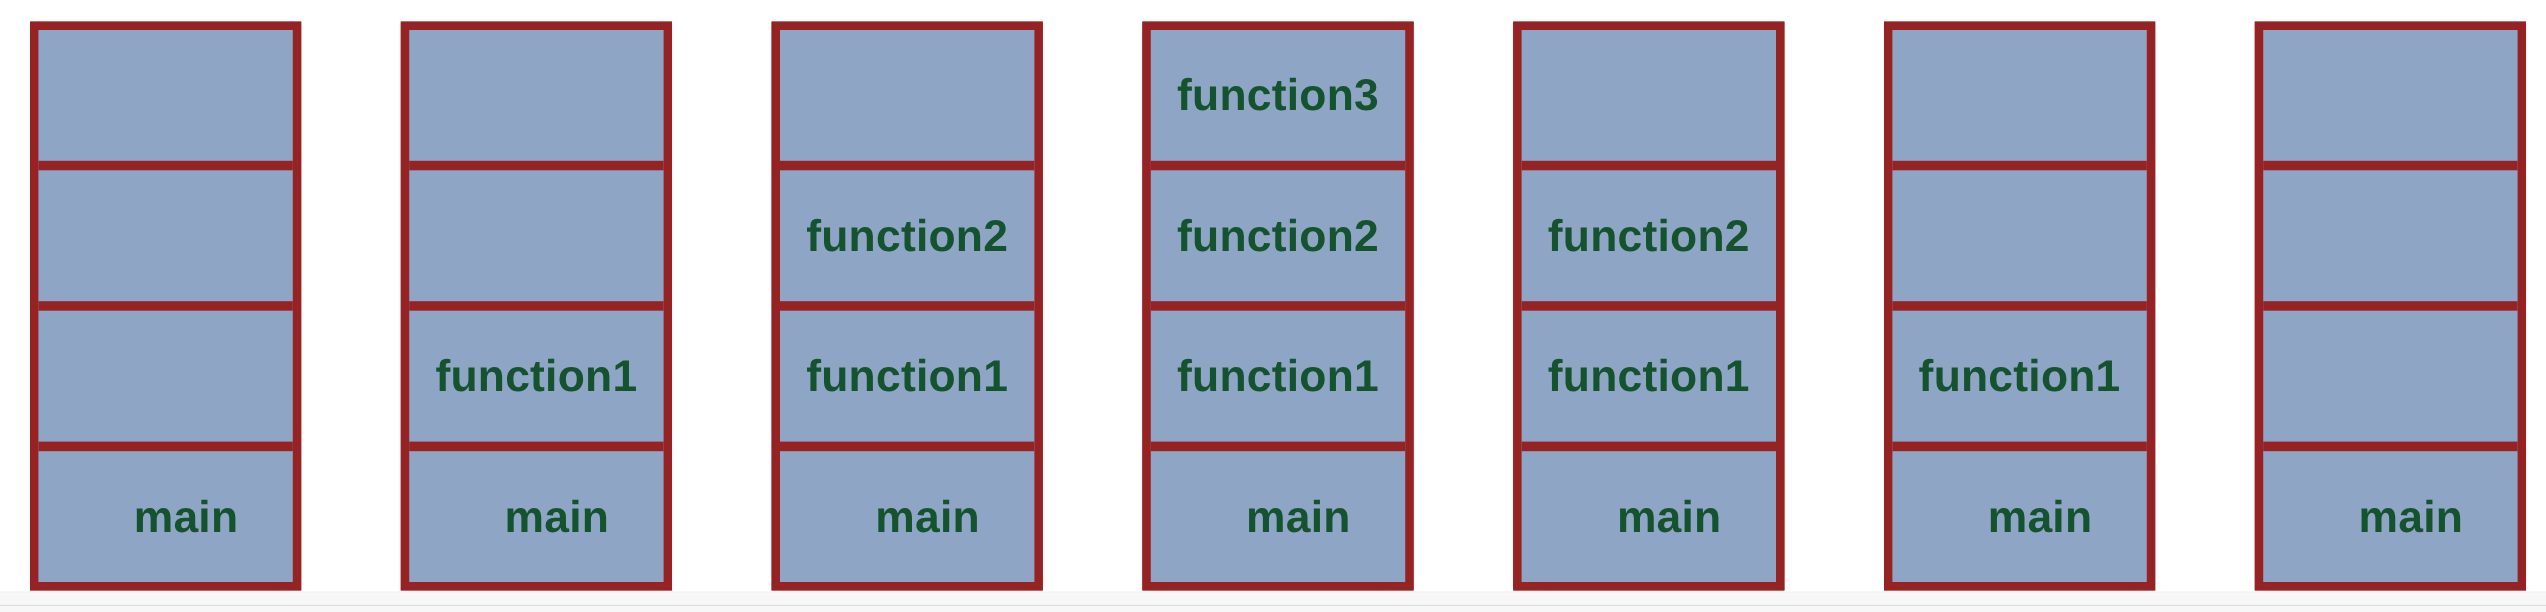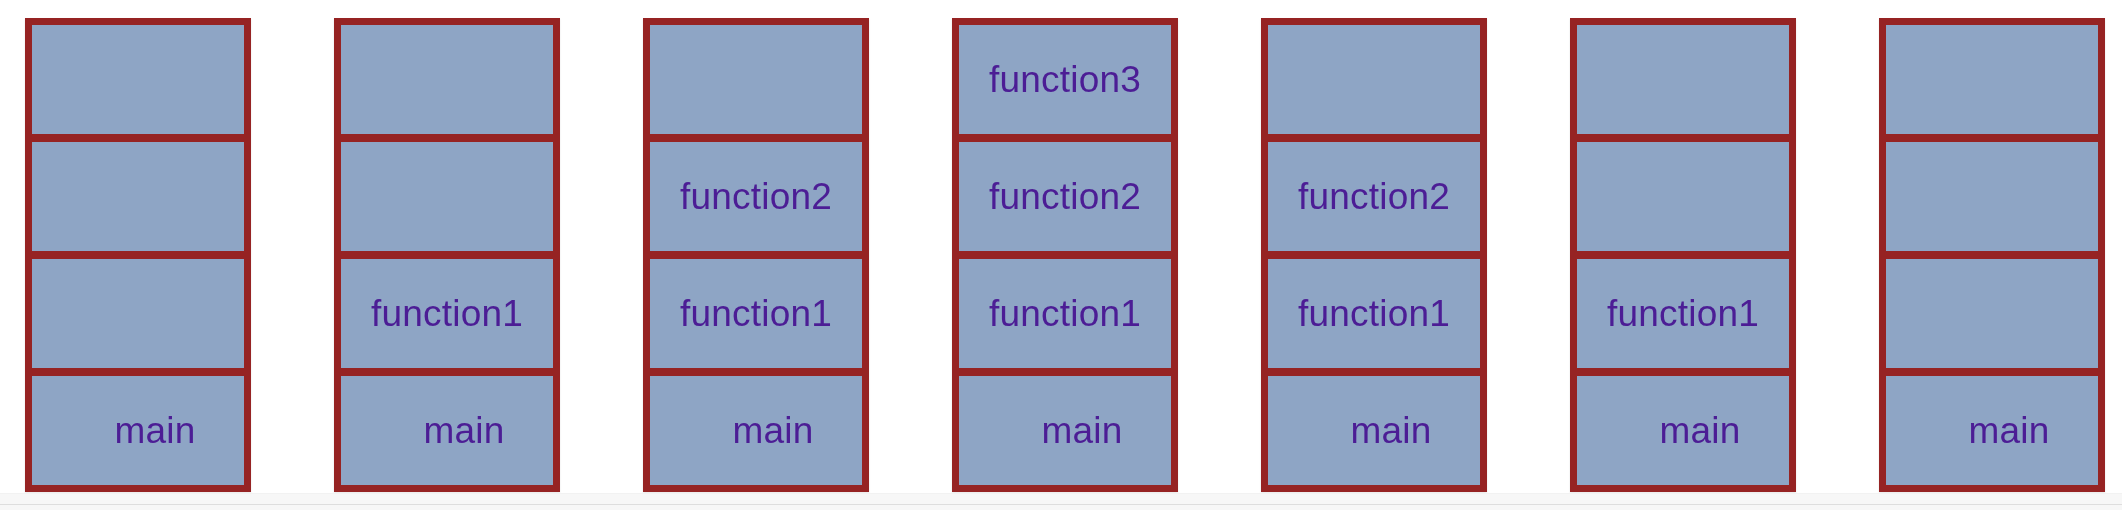--- a/index.html
+++ b/index.html
@@ -61,24 +61,24 @@
   }
   .frame:last-child {
     border-bottom: none;
     padding-left: 34px;
   }
   .frame.empty {
     
   }
 
   .frame-label {
-    color: #4c1d95;
+    color: #14532d;
     font-family: "Liberation Sans", sans-serif;
     font-size: 37px;
-    font-weight: 400;
+    font-weight: 700;
     line-height: 1;
     letter-spacing: 0.2px;
     white-space: nowrap;
     user-select: none;
   }
 
   
   #bottom-strip {
     position: absolute;
     left: 0;

